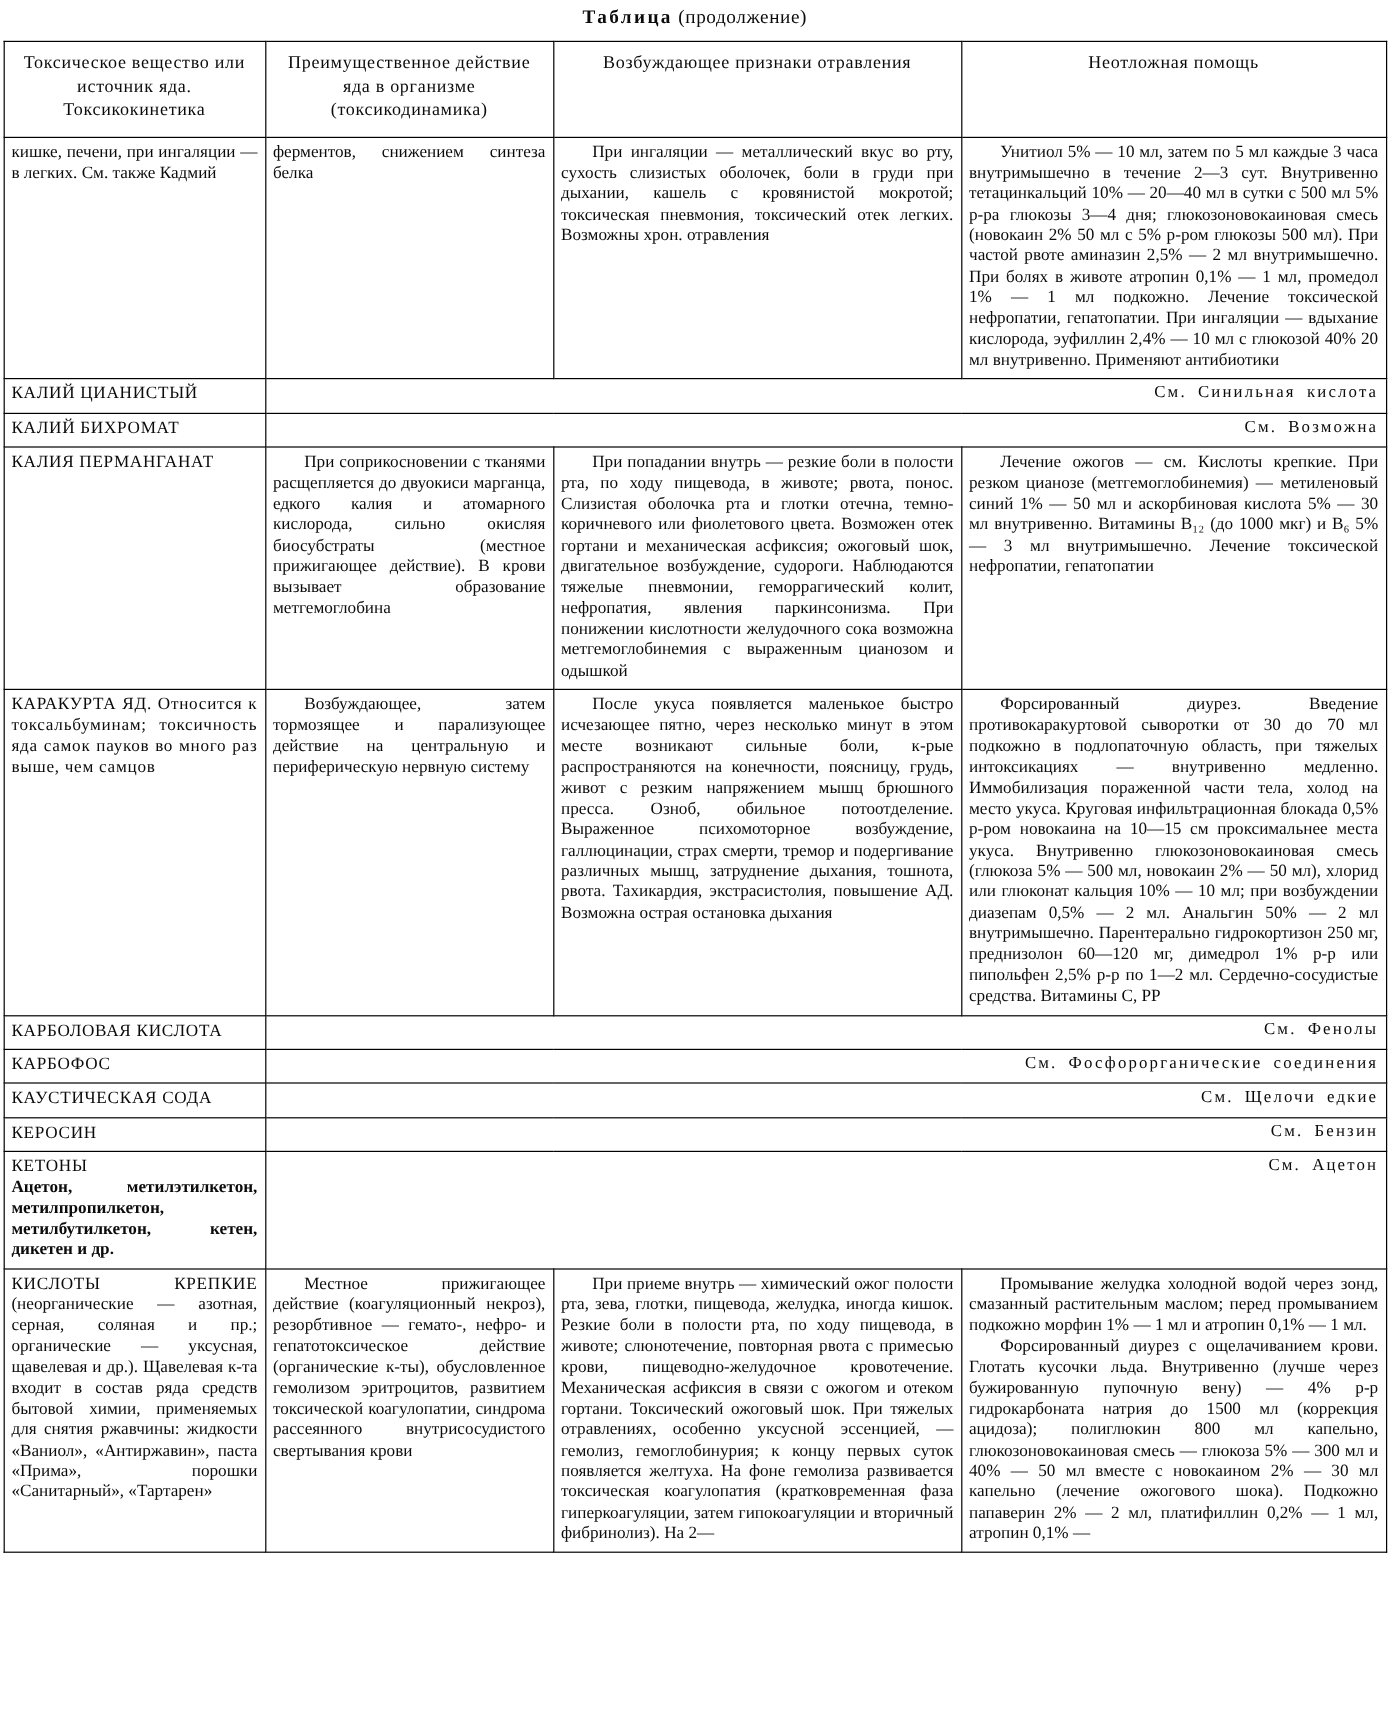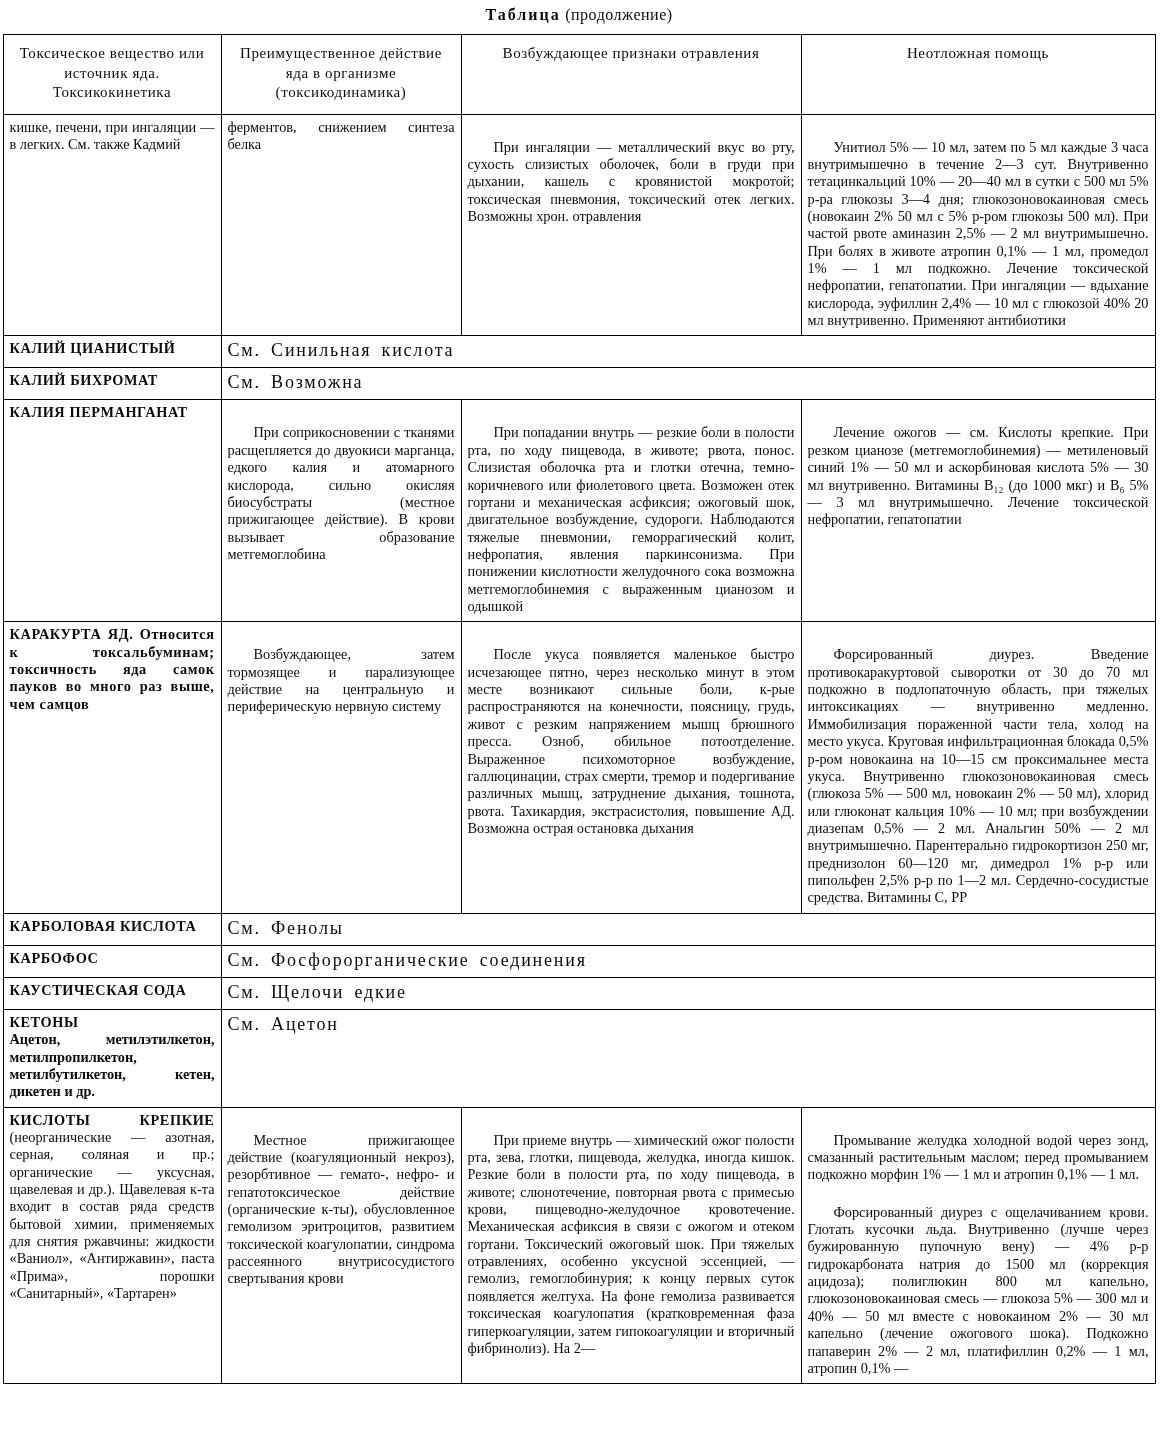--- a/index.html
+++ b/index.html
@@ -68,35 +68,34 @@
     line-height: 1.215;
     text-align: justify;
     text-justify: inter-word;
     hyphens: manual;
   }
   .cell p {
     margin: 0;
   }
   .cell p.ind {
     text-indent: 26px;
-    margin-top: 20px;
   }
   .bold { font-weight: bold; }
   .centerline {
-    text-align: left;
-    font-size: 18px;
+    text-align: right;
+    font-size: 14px;
     letter-spacing: 1.8px;
     padding: 4px 0 4px 0;
     word-spacing: 4px;
   }
   td.seealso {
     vertical-align: middle;
   }
   .entry-name {
-    font-weight: bold;
+    font-weight: normal;
     letter-spacing: 0.6px;
   }
   .nowrap-row td { padding-top: 5px; padding-bottom: 5px; }
   .left-entry {
     font-size: 14.3px;
     line-height: 1.215;
     text-align: justify;
   }
 </style>
 </head>
@@ -180,20 +179,24 @@
         <td class="seealso centerline" colspan="3">См. Фенолы</td>
       </tr>
       <tr class="nowrap-row">
         <td class="cell entry-name">КАРБОФОС</td>
         <td class="seealso centerline" colspan="3">См. Фосфорорганические соединения</td>
       </tr>
       <tr class="nowrap-row">
         <td class="cell entry-name">КАУСТИЧЕСКАЯ СОДА</td>
         <td class="seealso centerline" colspan="3">См. Щелочи едкие</td>
       </tr>
+      <tr class="nowrap-row">
+        <td class="cell entry-name">КЕРОСИН</td>
+        <td class="seealso centerline" colspan="3">См. Бензин</td>
+      </tr>
       <tr>
         <td class="cell">
           <p class="entry-name">КЕТОНЫ</p>
           <p class="bold">Ацетон, метилэтилкетон, метилпропилкетон, метилбутилкетон, кетен, дикетен и др.</p>
         </td>
         <td class="seealso centerline" colspan="3">См. Ацетон</td>
       </tr>
 
       <tr>
         <td class="cell left-entry">

